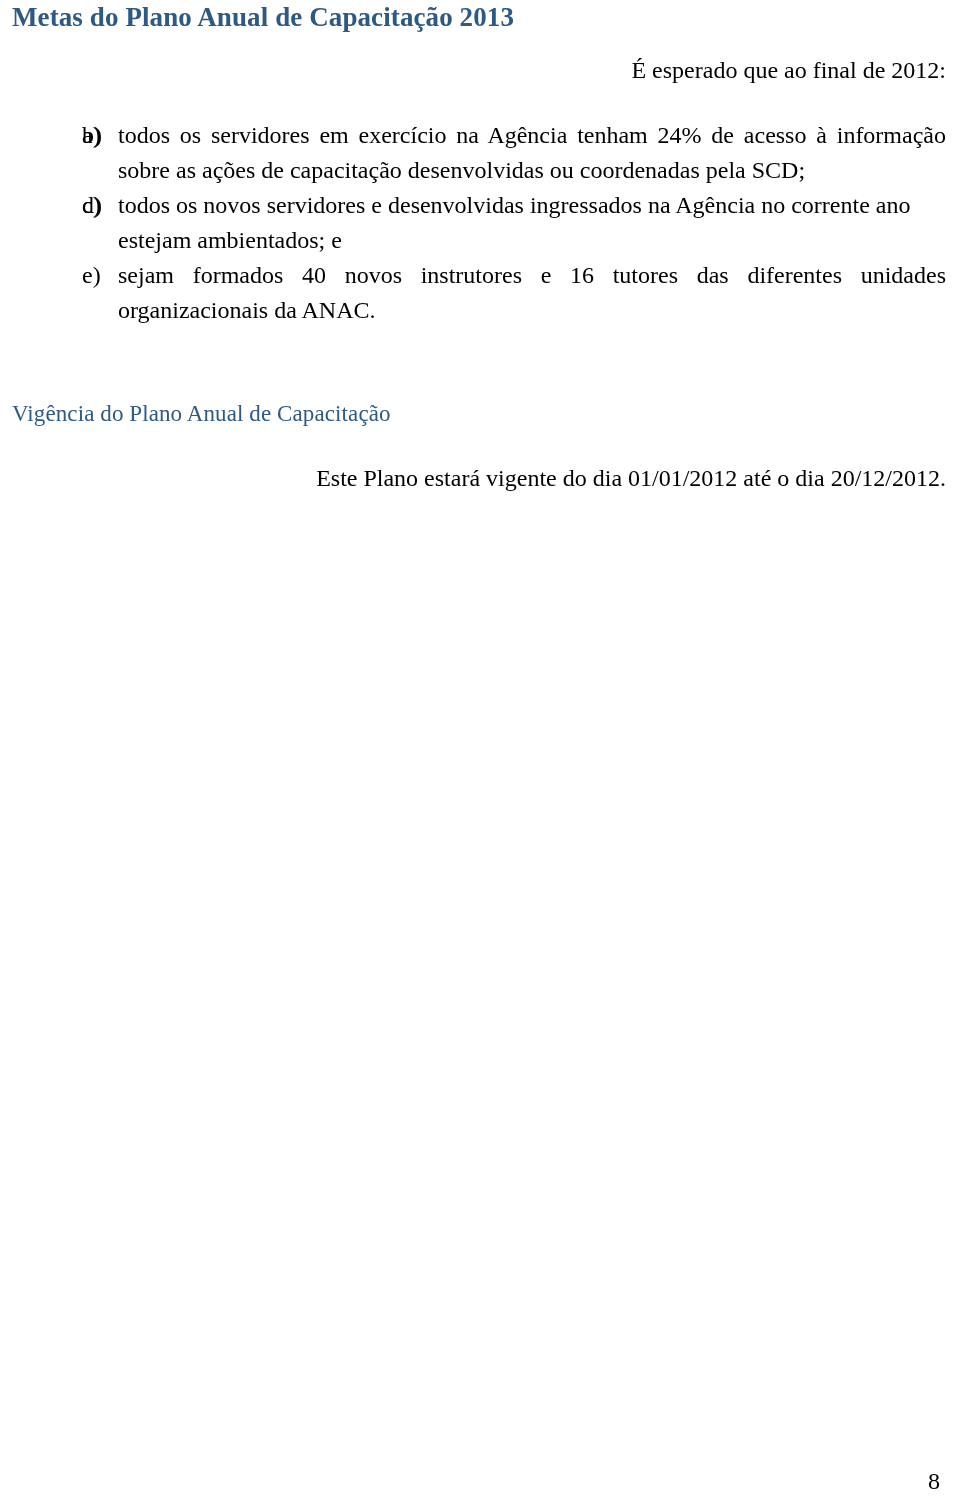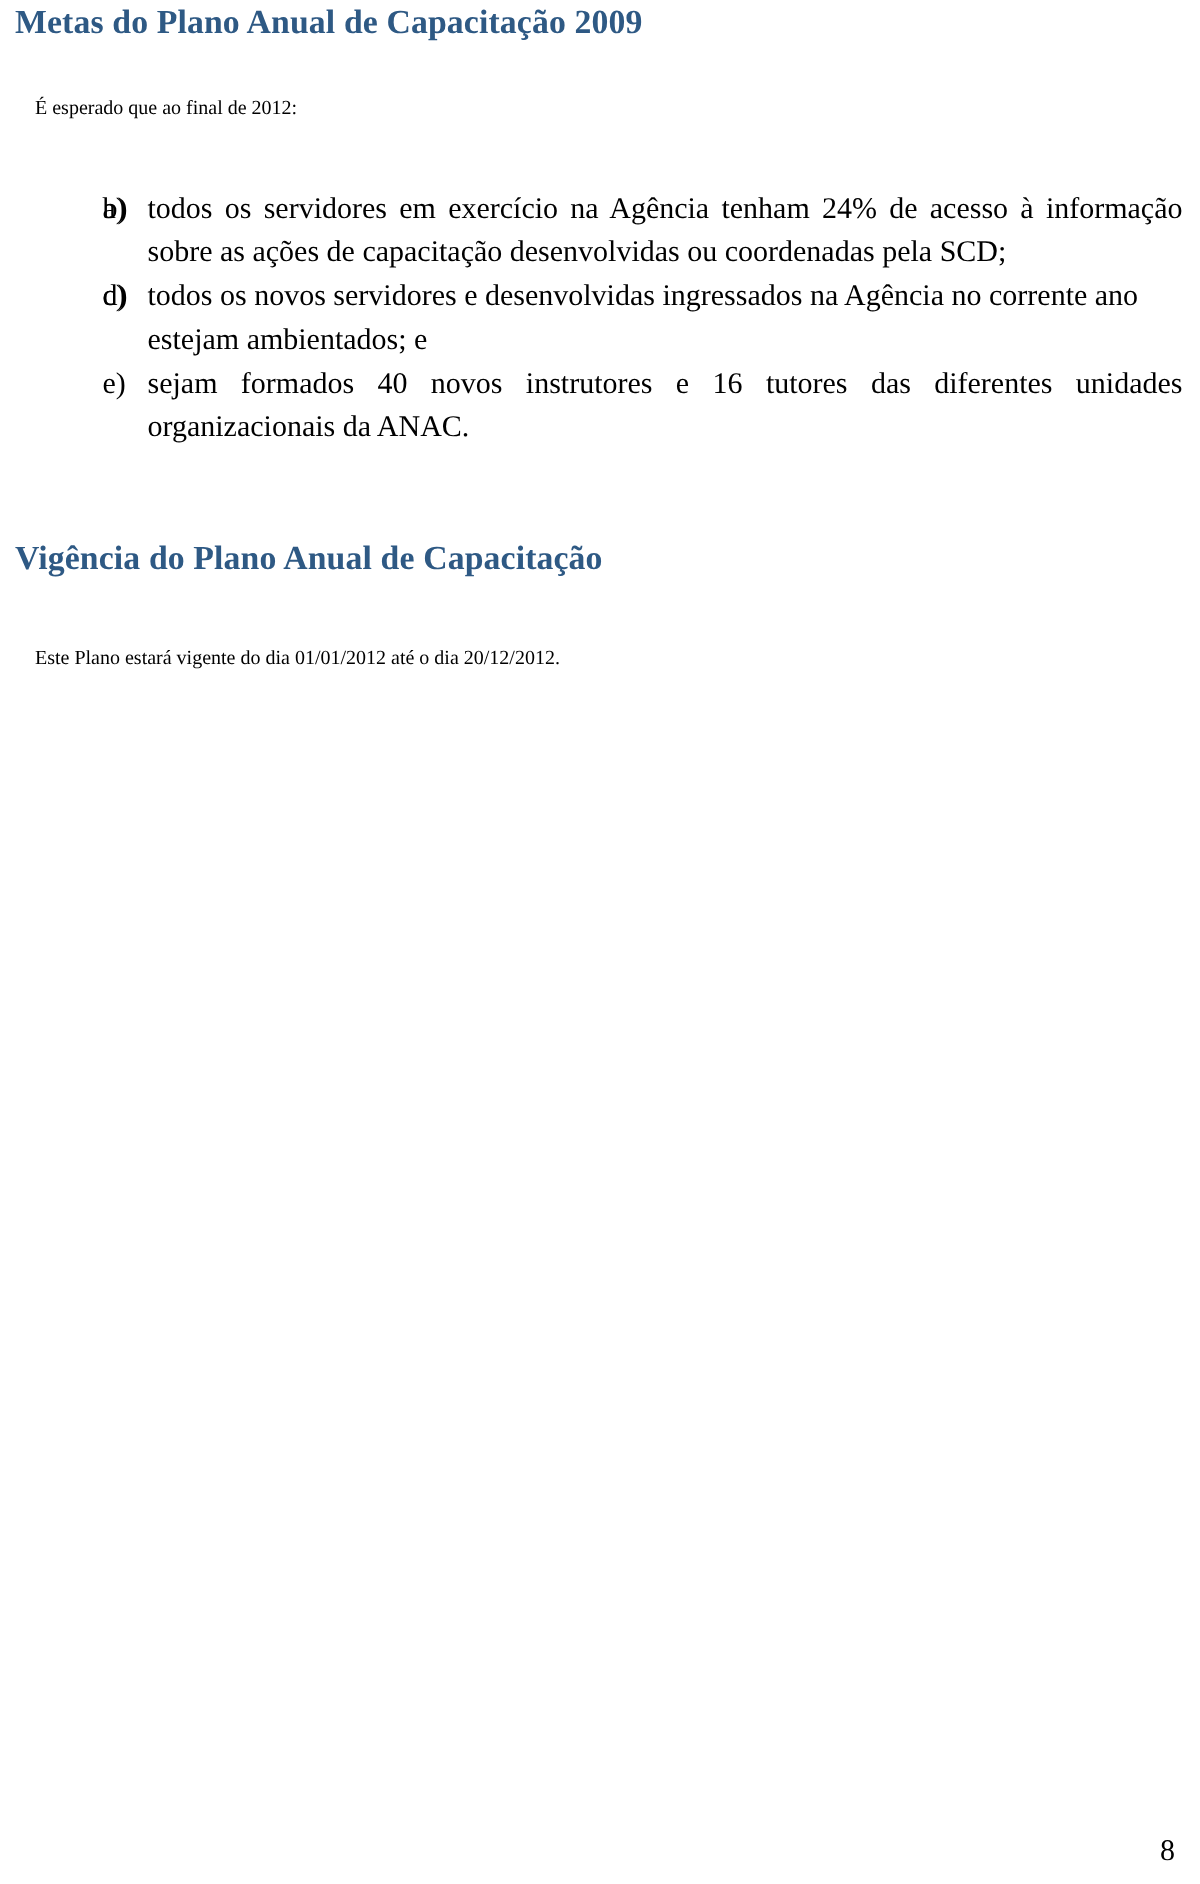--- a/index.html
+++ b/index.html
@@ -37,35 +37,35 @@
     font-weight: bold;
     color: #2E5984;
     margin: 0;
     padding: 0;
     line-height: 34px;
     letter-spacing: 0.1px;
   }
 
   h2.doc-heading-2 {
     font-family: "Liberation Serif", "DejaVu Serif", serif;
-    font-size: 27px;
-    font-weight: bold;
+    font-size: 23px;
+    font-weight: normal;
     color: #2E5984;
     margin: 0;
     padding: 0;
     line-height: 32px;
     letter-spacing: 0.1px;
   }
 
   p.body-text {
-    font-size: 16px;
+    font-size: 24px;
     line-height: 35px;
-    margin: 16px;
+    margin: 0;
     padding: 0;
-    text-align: left;
+    text-align: right;
   }
 
   
   ol.goal-list {
     list-style: none;
     margin: 0;
     padding: 0;
   }
 
   ol.goal-list > li {
@@ -108,21 +108,21 @@
     text-align: right;
   }
 </style>
 </head>
 <body style="background: rgb(255, 255, 255);">
 
 <div id="page">
 
   <div class="content">
 
-    <h1 class="doc-heading" style="color: rgb(46, 89, 132);">Metas do Plano Anual de Capacitação 2009</h1>
+    <h1 class="doc-heading" style="color: rgb(46, 89, 132);">Metas do Plano Anual de Capacitação 2013</h1>
 
     <div class="gap-after-h1"></div>
 
     <p class="body-text">É esperado que ao final de 2012:</p>
 
     <div class="gap-after-intro"></div>
 
     <ol class="goal-list" id="goal-list">
       <li class="no-justify">
         <span class="marker">a)</span>

